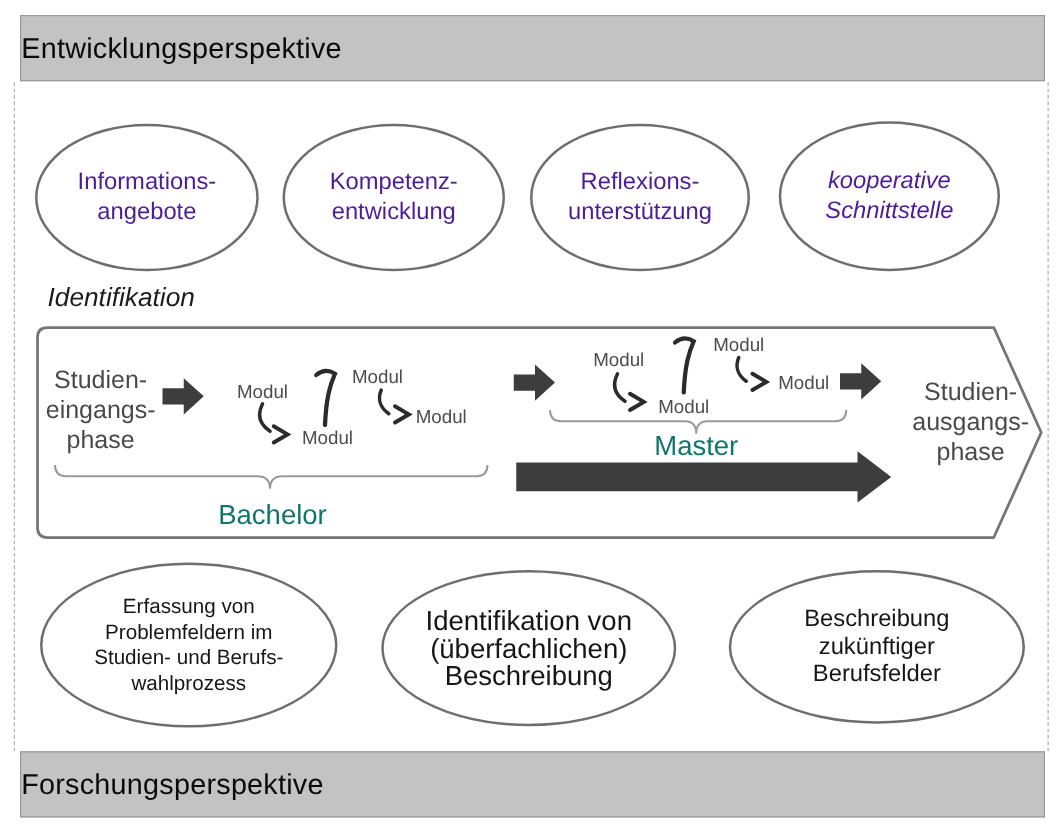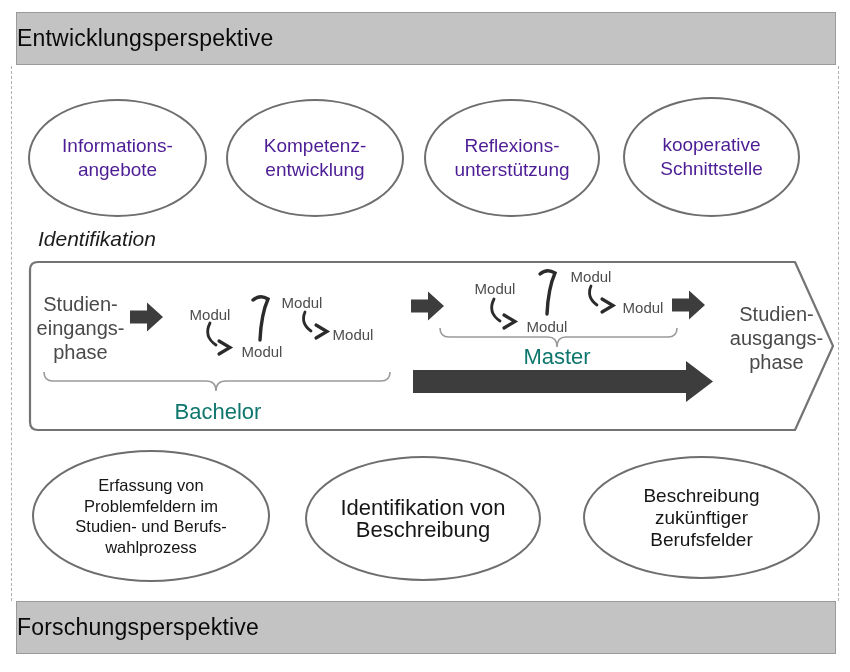--- a/index.html
+++ b/index.html
@@ -63,21 +63,21 @@
     <span class="line">angebote</span>
   </div>
   <div class="ellipse top-ellipse" style="left:424px;top:99px;width:176px;height:118px;">
     <span class="line">Reflexions-</span>
     <span class="line">unterstützung</span>
   </div>
   <div class="ellipse top-ellipse" style="left:226px;top:99px;width:178px;height:118px;">
     <span class="line">Kompetenz-</span>
     <span class="line">entwicklung</span>
   </div>
-  <div class="ellipse top-ellipse" style="left:623px;top:97px;width:177px;height:120px;">
+  <div class="ellipse top-ellipse" style="left:623px;top:97px;width:177px;height:120px;font-style:italic;">
     <span class="line">kooperative</span>
     <span class="line">Schnittstelle</span>
   </div>
 
   <div id="process-title">Identifikation</div>
 
   <svg id="process-svg" width="850" height="200" viewBox="0 250 850 200">
 
     <path d="M 38,262 H 795 L 833,346 L 795,430 H 38 Q 30,430 30,422 V 270 Q 30,262 38,262 Z" fill="#ffffff" stroke="var(--outline,#747474)" stroke-width="2.2" stroke-linejoin="round"></path>
 
@@ -128,20 +128,21 @@
   <span class="abs-label degree-label" id="master-label">Master</span>
 
   <div class="ellipse bottom-ellipse" id="ellipse-erfassung">
     <span class="line">Erfassung von</span>
     <span class="line">Problemfeldern im</span>
     <span class="line">Studien- und Berufs-</span>
     <span class="line">wahlprozess</span>
   </div>
   <div class="ellipse bottom-ellipse" id="ellipse-identifikation">
     <span class="line">Identifikation von</span>
+    <span class="line">(überfachlichen)</span>
     <span class="line">Beschreibung</span>
   </div>
   <div class="ellipse bottom-ellipse" id="ellipse-beschreibung">
     <span class="line">Beschreibung</span>
     <span class="line">zukünftiger</span>
     <span class="line">Berufsfelder</span>
   </div>
 
   <div class="bar" id="bottom-bar">
     <span>Forschungsperspektive</span>

